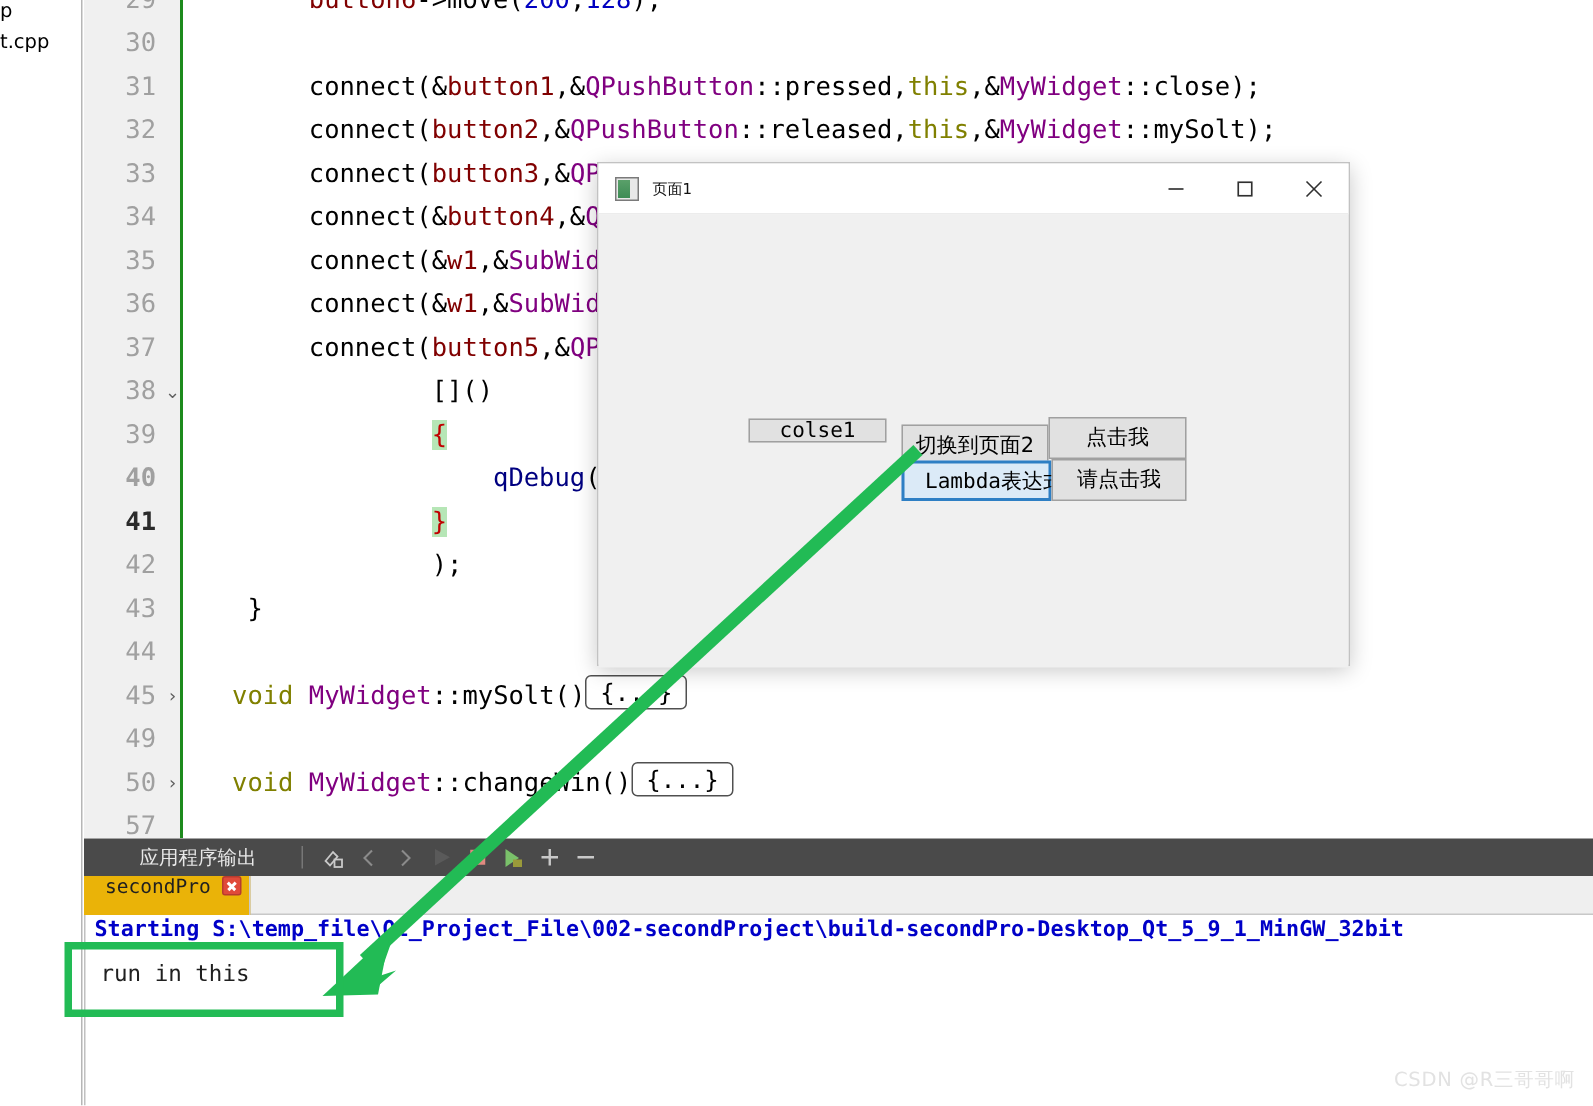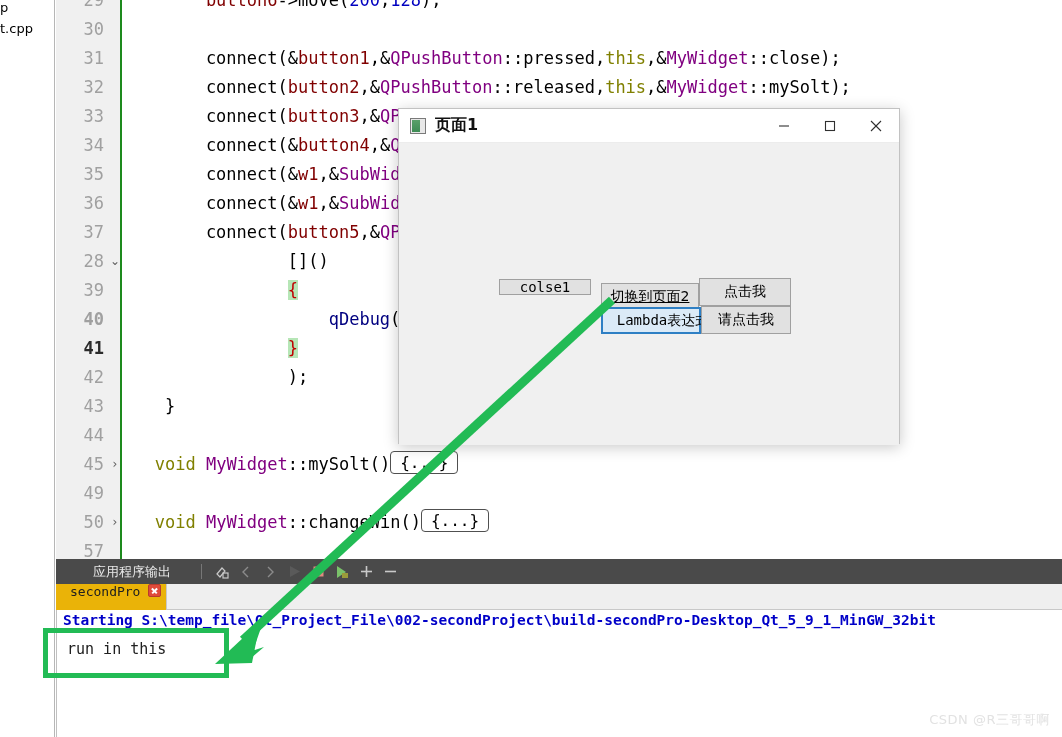--- a/index.html
+++ b/index.html
@@ -204,23 +204,22 @@
     border: 1px solid #7a7a7a;
     background: #e8e8e8;
     position: relative;
   }
   .qt-appicon::after {
     content: ""; position: absolute; left: 1px; top: 1px;
     width: 8px; height: 12px;
     background: linear-gradient(180deg,#5aa06a,#3e8c55);
   }
   .qt-title {
-    margin-left: 9px; font-size: 16px; color: #111;
-    font-family: "DejaVu Sans", "Liberation Sans", sans-serif;
-    font-weight: bold;
+    margin-left: 9px; font-size: 10px; color: #111;
+    font-family: "DejaVu Sans", "Liberation Sans", sans-serif;
   }
   .win-ctrls {
     position: absolute; right: 0; top: 0; display: flex; height: 34px;
   }
   .win-btn {
     width: 46px; height: 34px;
     display: flex; align-items: center; justify-content: center;
     color: #303030;
   }
   .qt-client {
@@ -285,21 +284,21 @@
     <div id="gutter-nums">
         <div class="ln" style="top: -14px;">29</div>
         <div class="ln" style="top: 15px;">30</div>
         <div class="ln" style="top: 44px;">31</div>
         <div class="ln" style="top: 73px;">32</div>
         <div class="ln" style="top: 102px;">33</div>
         <div class="ln" style="top: 131px;">34</div>
         <div class="ln" style="top: 160px;">35</div>
         <div class="ln" style="top: 189px;">36</div>
         <div class="ln" style="top: 218px;">37</div>
-        <div class="ln" style="top: 247px;">28</div>
+        <div class="ln" style="top: 247px;">38</div>
         <div class="ln" style="top: 276px;">39</div>
         <div class="ln" style="top: 305px; font-weight: bold;">40</div>
         <div class="ln cur" style="top: 334px;">41</div>
         <div class="ln" style="top: 363px;">42</div>
         <div class="ln" style="top: 392px;">43</div>
         <div class="ln" style="top: 421px;">44</div>
         <div class="ln" style="top: 450px;">45</div>
         <div class="ln" style="top: 479px;">49</div>
         <div class="ln" style="top: 508px;">50</div>
         <div class="ln" style="top: 537px;">57</div>
@@ -347,21 +346,21 @@
         <div class="win-btn">
           <svg width="14" height="14" viewBox="0 0 14 14">
               <line x1="2" y1="2" x2="12" y2="12" stroke="#303030" stroke-width="1.1"></line>
               <line x1="12" y1="2" x2="2" y2="12" stroke="#303030" stroke-width="1.1"></line>
             </svg>
         </div>
       </div>
     </div>
     <div class="qt-client" id="qt-client">
         <div class="qbtn" style="left: 100px; top: 136px; width: 92px; height: 16px;">colse1</div>
-        <div class="qbtn cn" style="left: 202px; top: 140px; width: 98px; height: 28px; text-decoration: underline;">切换到页面2</div>
+        <div class="qbtn cn" style="left: 202px; top: 140px; width: 98px; height: 28px;">切换到页面2</div>
         <div class="qbtn cn" style="left: 300px; top: 135px; width: 92px; height: 28px;">点击我</div>
         <div class="qbtn focus" style="left: 202px; top: 164px; width: 100px; height: 27px;">Lambda表达式</div>
         <div class="qbtn cn" style="left: 302px; top: 163px; width: 90px; height: 28px;">请点击我</div>
       </div>
   </div>
 
   <div class="outpane">
     <div class="out-titlebar">
       <div class="out-title">应用程序输出</div>
       <div class="out-sep"></div>

